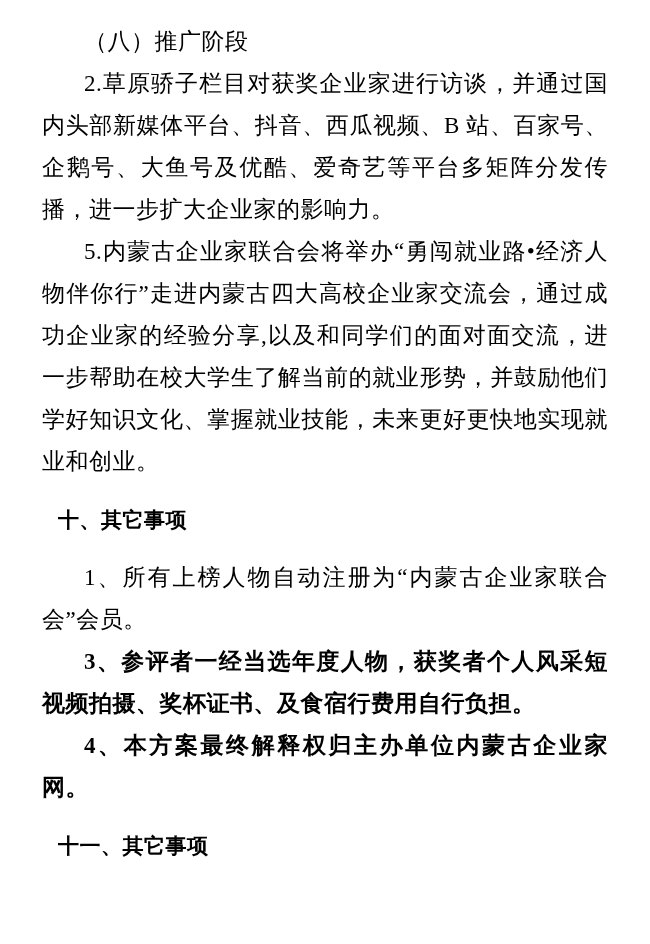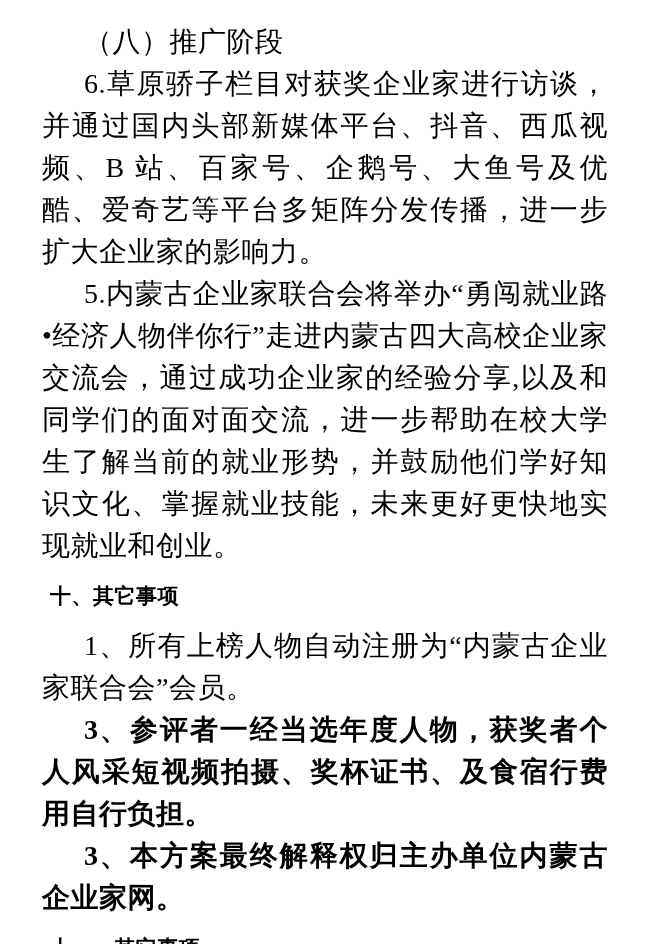--- a/index.html
+++ b/index.html
@@ -16,57 +16,57 @@
   }
   .page {
     box-sizing: border-box;
     width: 650px;
     height: 944px;
     padding: 21px 42px 0 42px;
     background: #ffffff;
   }
   .para {
     margin: 0;
-    font-size: 28px;
+    font-size: 23px;
     line-height: 42px;
     letter-spacing: 0.5px;
     text-align: justify;
     text-justify: inter-ideograph;
     text-indent: 42px;
     font-weight: normal;
     word-break: break-word;
   }
   .heading {
-    margin: 8px;
+    margin: 16px;
     font-size: 21px;
     line-height: 42px;
     letter-spacing: 0.5px;
     font-weight: bold;
     text-indent: 0;
   }
   .bold {
     font-weight: bold;
   }
 </style>
 </head>
 <body>
 
 <div class="page">
 
   <p class="para">（八）推广阶段</p>
 
 
-  <p class="para">6.草原骄子栏目对获奖企业家进行访谈，并通过国内头部新媒体平台、抖音、西瓜视频、B 站、百家号、企鹅号、大鱼号及优酷、爱奇艺等平台多矩阵分发传播，进一步扩大企业家的影响力。</p>
+  <p class="para">2.草原骄子栏目对获奖企业家进行访谈，并通过国内头部新媒体平台、抖音、西瓜视频、B 站、百家号、企鹅号、大鱼号及优酷、爱奇艺等平台多矩阵分发传播，进一步扩大企业家的影响力。</p>
 
   <p class="para">5.内蒙古企业家联合会将举办“勇闯就业路•经济人物伴你行”走进内蒙古四大高校企业家交流会，通过成功企业家的经验分享,以及和同学们的面对面交流，进一步帮助在校大学生了解当前的就业形势，并鼓励他们学好知识文化、掌握就业技能，未来更好更快地实现就业和创业。</p>
 
   <p class="heading">十、其它事项</p>
 
   <p class="para">1、所有上榜人物自动注册为“内蒙古企业家联合会”会员。</p>
 
 
   <p class="para bold">3、参评者一经当选年度人物，获奖者个人风采短视频拍摄、奖杯证书、及食宿行费用自行负担。</p>
 
-  <p class="para bold">3、本方案最终解释权归主办单位内蒙古企业家网。</p>
+  <p class="para bold">4、本方案最终解释权归主办单位内蒙古企业家网。</p>
 
   <p class="heading">十一、其它事项</p>
 
 </div>
 
 </body></html>

